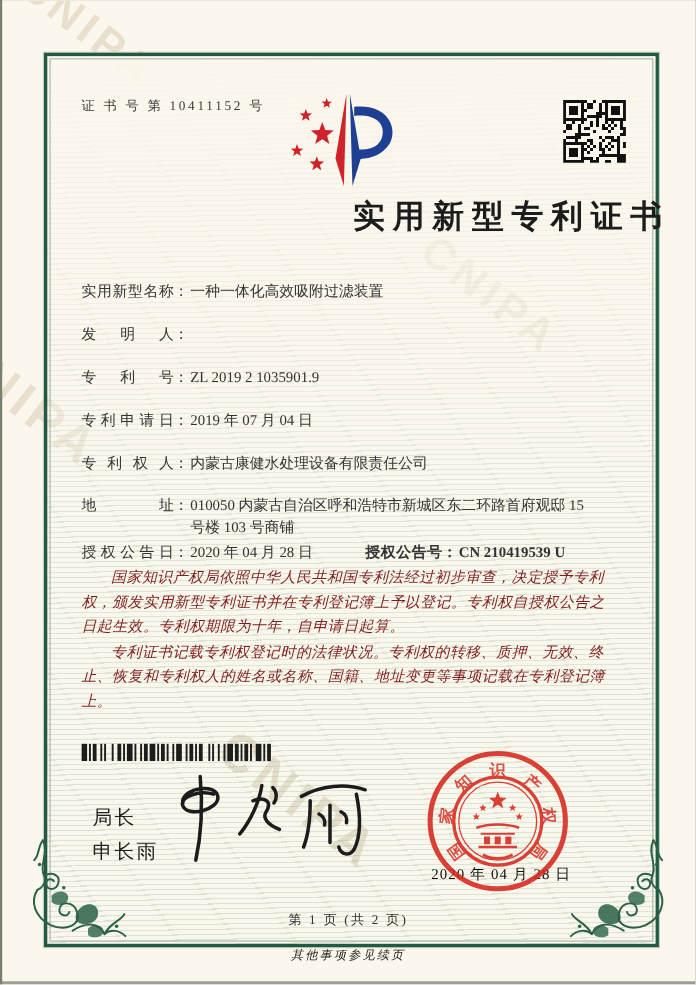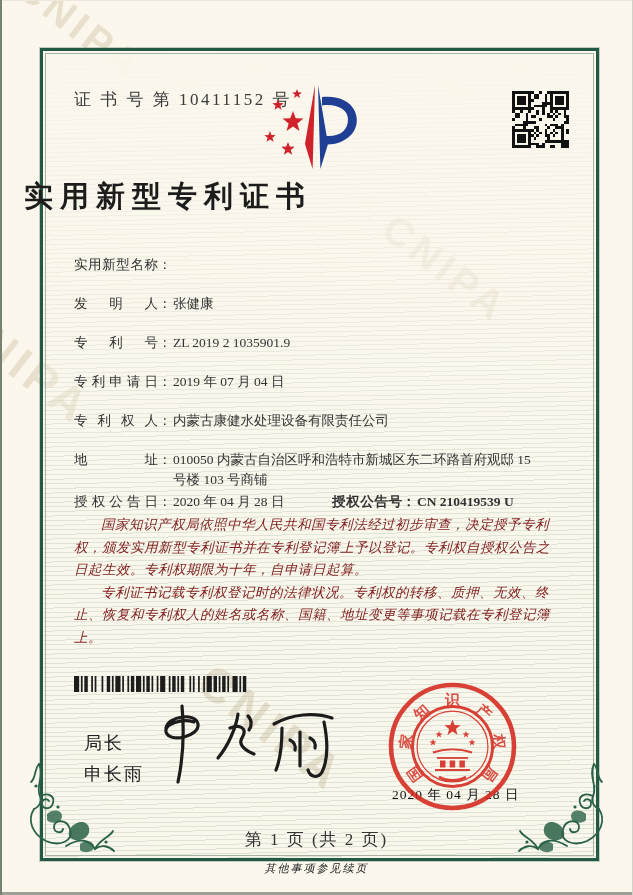--- a/index.html
+++ b/index.html
@@ -27,24 +27,24 @@
     border-color:#235944;
     box-shadow:0 0 0 1px rgba(98,128,104,.35);
     background:
       linear-gradient(180deg, rgba(251,247,236,.95) 0%, rgba(251,247,236,.55) 30%,
                       rgba(244,246,236,.18) 55%, rgba(238,242,230,.12) 100%),
       repeating-linear-gradient(179deg, rgba(128,162,134,.26) 0px, rgba(128,162,134,.26) 1px,
                       rgba(255,255,255,0) 1px, rgba(255,255,255,0) 4.6px);
   }
   .cert::after{content:"";position:absolute;inset:2px;border:1px solid #a7b2a3;pointer-events:none;}
   .content{position:absolute;inset:0;z-index:3;}
-  .cert-no{position:absolute;left:74px;top:88px;font-size:17px;letter-spacing:2.5px;color:#3a3a3a;}
+  .cert-no{position:absolute;left:74px;top:88px;font-size:12px;letter-spacing:2.5px;color:#3a3a3a;}
   .logo{position:absolute;left:260px;top:82px;}
   .qr{position:absolute;left:512px;top:91px;}
-  .title{position:absolute;left:24px;top:177px;width:553px;text-align:left;
+  .title{position:absolute;left:56px;top:177px;width:553px;text-align:right;
     font-size:29px;font-weight:bold;letter-spacing:7px;color:#1c1c1c;}
   .fields{position:absolute;left:74px;top:255px;width:478px;font-size:13.5px;color:#333;}
   .frow{display:flex;line-height:20px;margin-bottom:19px;position:relative;}
   .frow.addr{margin-bottom:2px;}
   .fl{width:84px;text-align:justify;text-align-last:justify;flex:none;}
   .fc{width:15px;flex:none;}
   .fv{width:372px;}
   .pair2{position:absolute;left:258px;top:0;display:flex;font-weight:bold;}
   .pair2 .fl{width:70px;}
   .paras{position:absolute;left:74px;top:514px;width:487px;font-size:13.5px;line-height:22.6px;
@@ -52,21 +52,21 @@
   .paras p{margin:0;text-indent:2em;letter-spacing:.5px;}
   .barcode{position:absolute;left:74px;top:676px;}
   .director{position:absolute;left:84px;top:728px;
     font-family:"Liberation Sans","DejaVu Sans",sans-serif;font-size:18px;
     color:#222;letter-spacing:2px;line-height:31px;}
   .signature{position:absolute;left:152px;top:702px;z-index:4;}
   .issue-date{position:absolute;left:392px;top:786px;font-size:13.5px;color:#111;
     letter-spacing:1px;z-index:4;}
   .seal{position:absolute;left:385px;top:679px;z-index:5;opacity:.88;pointer-events:none;}
   .pagenum{position:absolute;left:40px;top:828px;width:553px;text-align:center;
-    font-size:17px;color:#333;letter-spacing:2px;z-index:6;}
+    font-size:12px;color:#333;letter-spacing:2px;z-index:6;}
   .contnote{position:absolute;left:40px;top:861px;width:553px;text-align:center;
     font-size:11px;font-style:italic;color:#222;letter-spacing:2px;z-index:6;}
   .corner{position:absolute;z-index:6;}
   .corner.bl{left:24px;top:762px;}
   .corner.br{left:517px;top:762px;transform:scaleX(-1);}
 </style>
 </head>
 <body>
 
 <div class="page">
@@ -320,25 +320,25 @@
         <rect x="6" y="19" width="1" height="1" fill="#111"></rect>
         <rect x="6" y="20" width="1" height="1" fill="#111"></rect>
       </svg>
 
     <div class="title">实用新型专利证书</div>
 
     <div class="fields">
       <div class="frow">
         <span class="fl">实用新型名称</span>
           <span class="fc">：</span>
+        <span class="fv">一种一体化高效吸附过滤装置</span>
       </div>
       <div class="frow">
         <span class="fl">发明人</span>
           <span class="fc">：</span>
-        <span class="fv">张健康</span>
       </div>
       <div class="frow">
         <span class="fl">专利号</span>
           <span class="fc">：</span>
         <span class="fv">ZL 2019 2 1035901.9</span>
       </div>
       <div class="frow">
         <span class="fl">专利申请日</span>
           <span class="fc">：</span>
         <span class="fv">2019 年 07 月 04 日</span>

